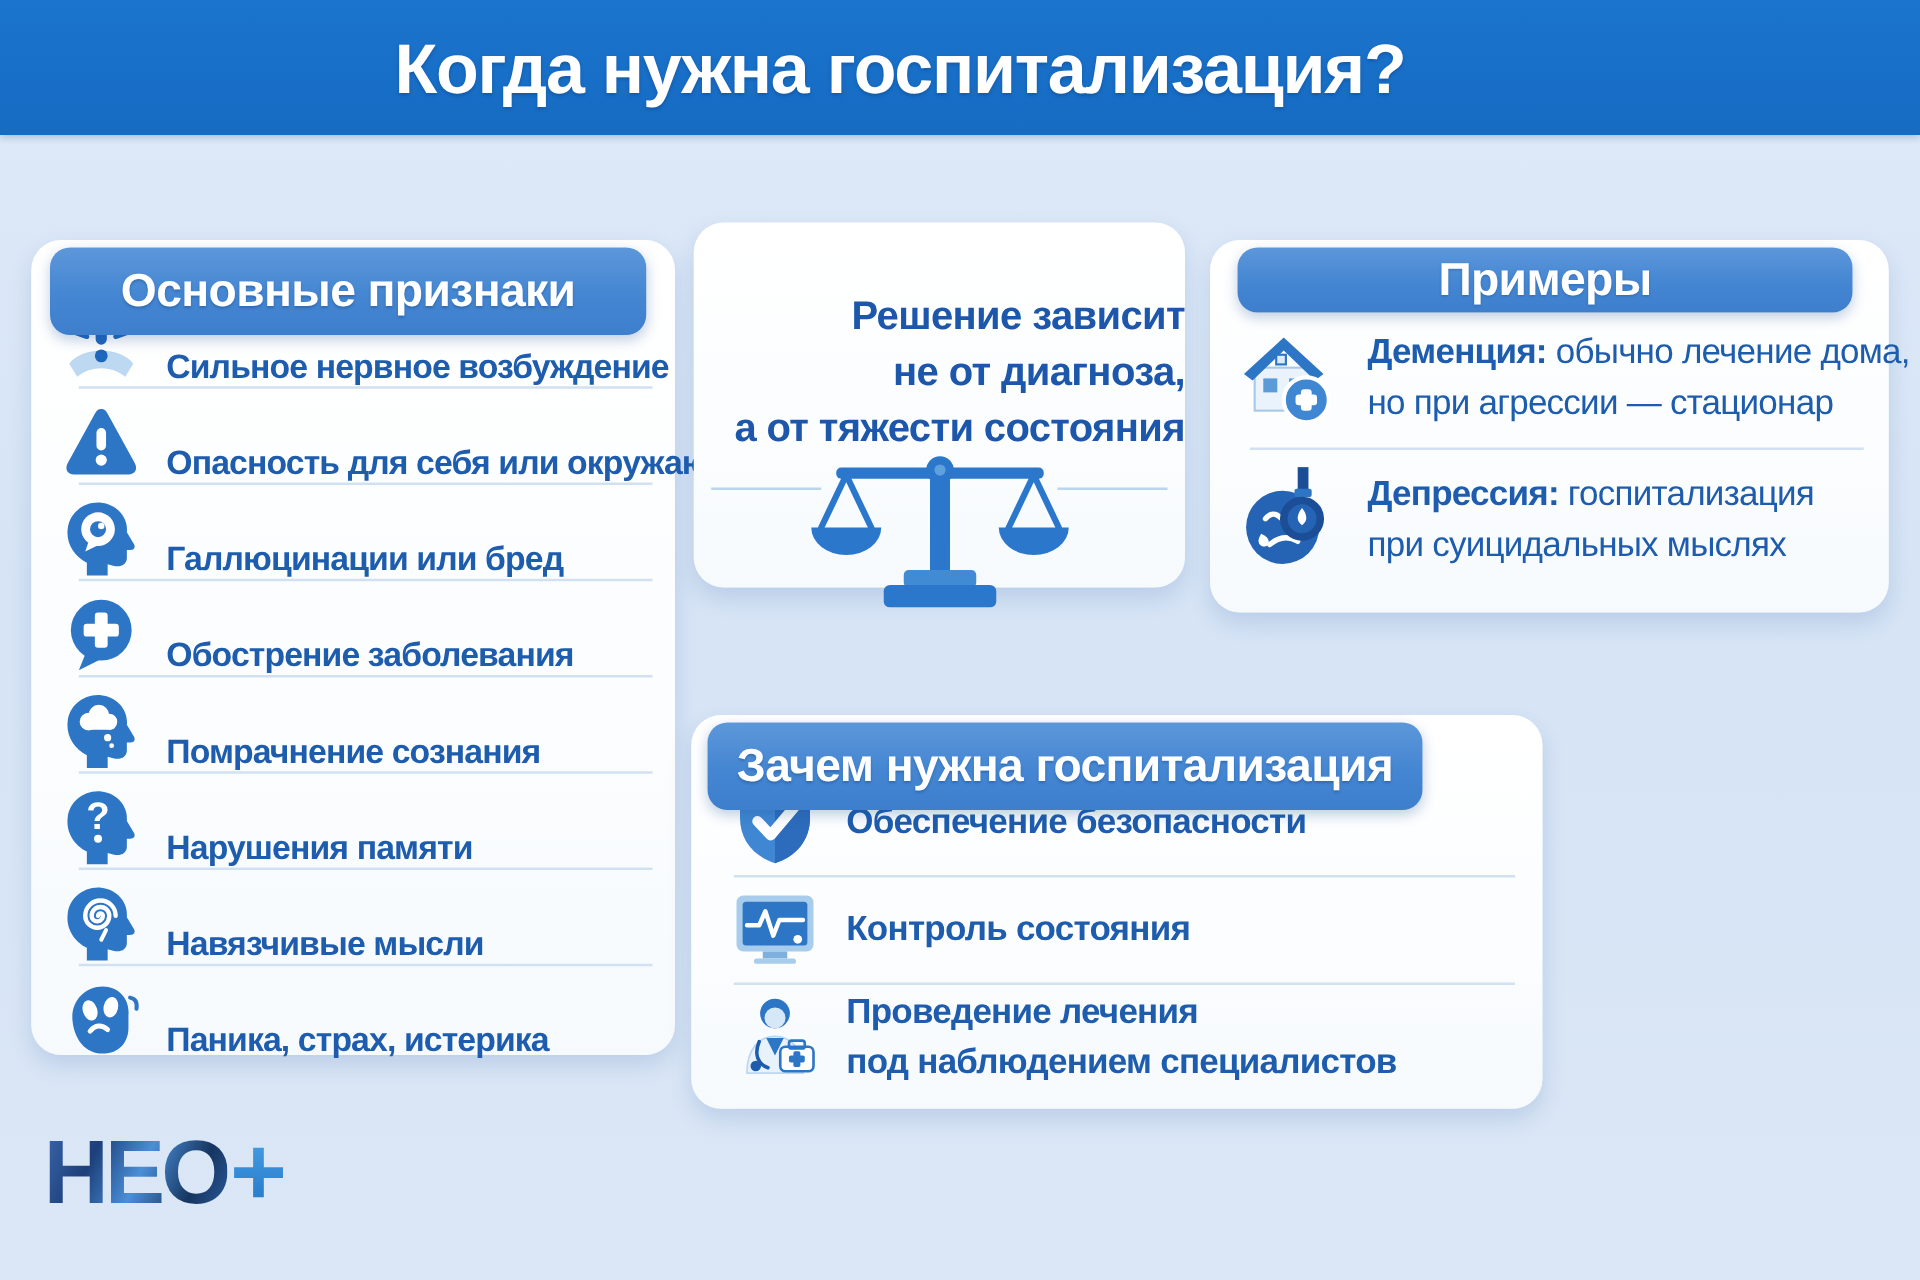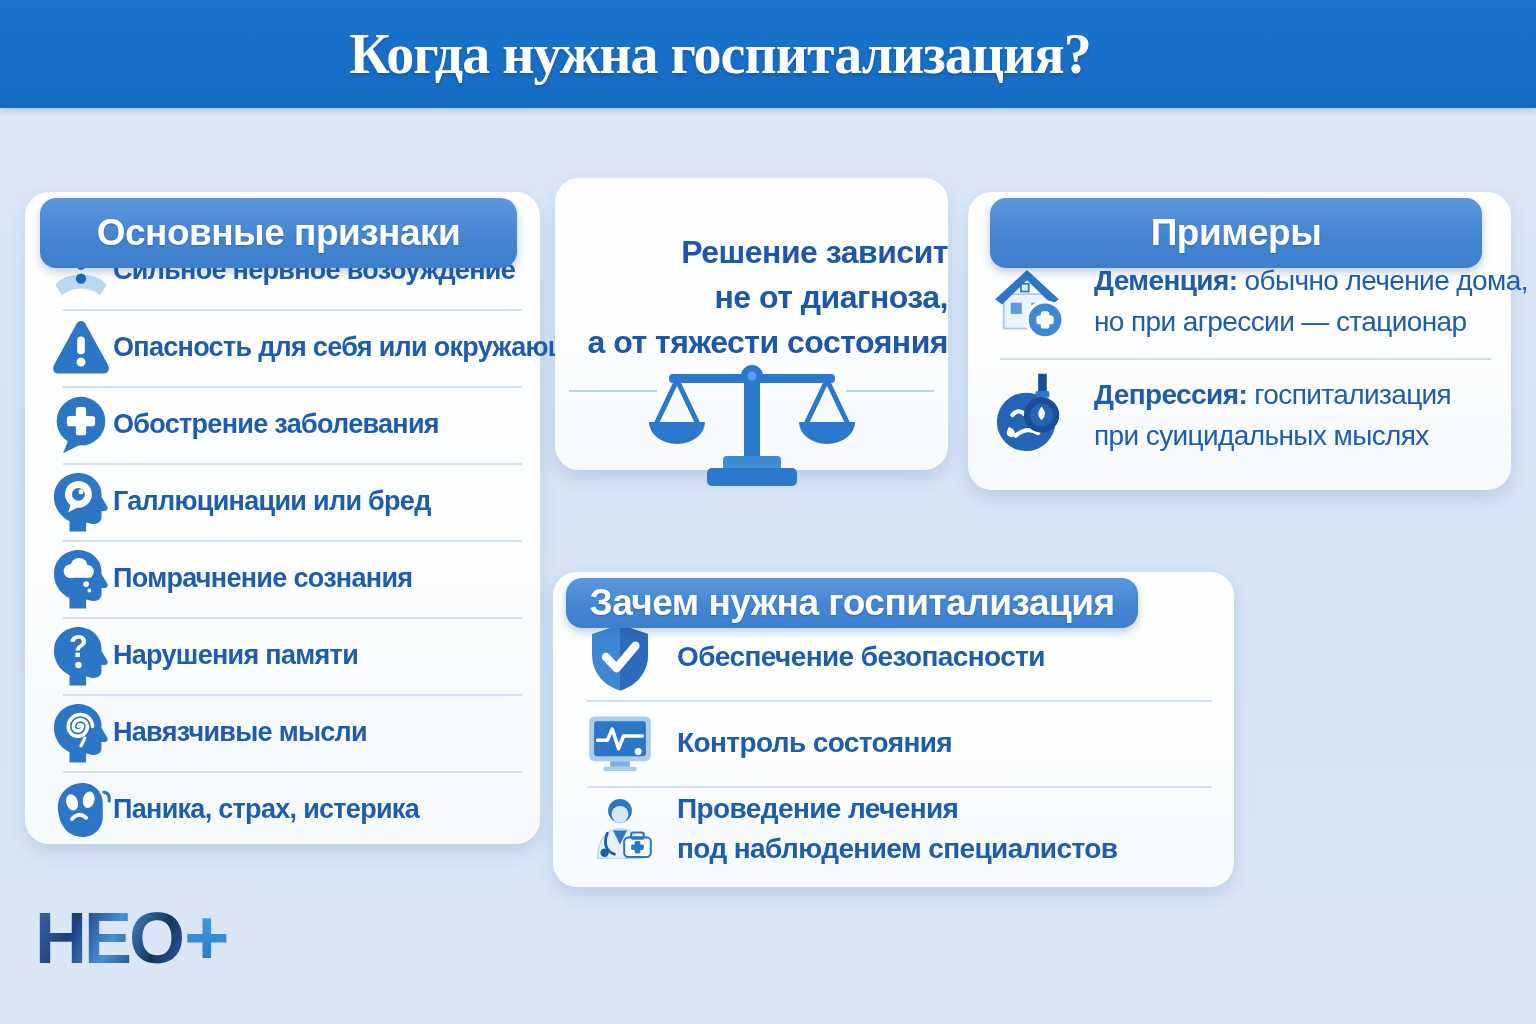--- a/index.html
+++ b/index.html
@@ -8,21 +8,20 @@
   .canvas {
     position:relative; width:1536px; height:1024px; overflow:hidden;
     background:linear-gradient(180deg,#dfeaf8 0%,#d6e4f5 45%,#d8e5f5 75%,#dbe7f6 100%);
   }
   
   .header {
     position:absolute; left:0; top:0; width:1536px; height:108px;
     background:linear-gradient(180deg,#1b74cd 0%,#166bc2 100%);
     display:flex; align-items:center; justify-content:center;
     box-shadow:0 2px 6px rgba(20,60,120,.25);
-    font-family:Liberation Serif, serif;
   }
   .header h1 {
     color:#ffffff; font-size:56px; font-weight:bold; letter-spacing:-1px;
     transform:translateX(-48px);
     text-shadow:0 2px 3px rgba(10,50,110,.35);
   }
   
   .card {
     position:absolute; background:linear-gradient(180deg,#ffffff 0%,#fbfdfe 60%,#f6fafd 100%);
     border-radius:24px; box-shadow:0 8px 18px rgba(40,90,160,.16);
@@ -31,21 +30,21 @@
     position:absolute; z-index:3;
     background:linear-gradient(180deg,#5d97da 0%,#4486d2 55%,#3d7fcc 100%);
     border-radius:16px; box-shadow:0 4px 10px rgba(30,80,150,.28);
     display:flex; align-items:center; justify-content:center;
     color:#ffffff; font-weight:bold; font-size:37px; letter-spacing:-0.5px;
     text-shadow:0 1px 2px rgba(10,50,110,.3);
     margin-top:48px;
   }
   
   .signs-card { left:25px; top:192px; width:515px; height:652px; padding:40px 14px 16px 24px; }
-  .sign-row { position:relative; height:77px; display:flex; align-items:center; gap:0; }
+  .sign-row { position:relative; height:77px; display:flex; align-items:flex-end; gap:20px; }
   .sign-row + .sign-row::before {
     content:""; position:absolute; left:14px; right:4px; top:0; height:2px; background:#d2e1f2;
   }
   .sign-icon { width:64px; height:64px; flex:0 0 64px; }
   .sign-label {
     color:#1e5cae; font-weight:bold; font-size:27px; letter-spacing:-0.7px; white-space:nowrap;
   }
   
   .decision-card { left:555px; top:178px; width:393px; height:292px; text-align:right; padding-top:52px; }
   .decision-line { color:#1c57ab; font-weight:bold; font-size:32px; line-height:45px; letter-spacing:-0.5px; }
@@ -111,37 +110,37 @@
       <svg class="sign-icon" viewBox="0 0 100 100">
         <path d="M50 8 C54 8 56 10 58 14 L92 76 C96 84 92 90 84 90 L16 90 C8 90 4 84 8 76 L42 14 C44 10 46 8 50 8 Z" fill="#2d75c5"></path>
         <rect x="44" y="32" width="12" height="28" rx="6" fill="#ffffff"></rect>
         <circle cx="50" cy="72" r="7" fill="#ffffff"></circle>
       </svg>
       <span class="sign-label">Опасность для себя или окружающих</span>
     </div>
 
     <div class="sign-row">
       <svg class="sign-icon" viewBox="0 0 100 100">
+        <path d="M32 96 V80 C16 72 6 56 8 38 C10 18 28 3 50 5 C70 7 84 24 82 42 L91 57 C93 61 91 64 86 64 L82 64 V74 C82 82 74 86 66 84 L58 82 V96 Z" fill="#2d75c5"></path>
+        <circle cx="46" cy="38" r="21" fill="#ffffff"></circle>
+        <path d="M34 54 L30 66 L46 58 Z" fill="#ffffff"></path>
+        <circle cx="46" cy="38" r="10" fill="#2d75c5"></circle>
+        <circle cx="50" cy="34" r="4" fill="#ffffff"></circle>
+      </svg>
+      <span class="sign-label">Галлюцинации или бред</span>
+    </div>
+
+    <div class="sign-row">
+      <svg class="sign-icon" viewBox="0 0 100 100">
         <circle cx="50" cy="44" r="38" fill="#2d75c5"></circle>
         <path d="M30 74 L22 94 L50 80 Z" fill="#2d75c5"></path>
         <rect x="42" y="22" width="16" height="44" rx="4" fill="#ffffff"></rect>
         <rect x="28" y="36" width="44" height="16" rx="4" fill="#ffffff"></rect>
       </svg>
       <span class="sign-label">Обострение заболевания</span>
-    </div>
-
-    <div class="sign-row">
-      <svg class="sign-icon" viewBox="0 0 100 100">
-        <path d="M32 96 V80 C16 72 6 56 8 38 C10 18 28 3 50 5 C70 7 84 24 82 42 L91 57 C93 61 91 64 86 64 L82 64 V74 C82 82 74 86 66 84 L58 82 V96 Z" fill="#2d75c5"></path>
-        <circle cx="46" cy="38" r="21" fill="#ffffff"></circle>
-        <path d="M34 54 L30 66 L46 58 Z" fill="#ffffff"></path>
-        <circle cx="46" cy="38" r="10" fill="#2d75c5"></circle>
-        <circle cx="50" cy="34" r="4" fill="#ffffff"></circle>
-      </svg>
-      <span class="sign-label">Галлюцинации или бред</span>
     </div>
 
     <div class="sign-row">
       <svg class="sign-icon" viewBox="0 0 100 100">
         <path d="M32 96 V80 C16 72 6 56 8 38 C10 18 28 3 50 5 C70 7 84 24 82 42 L91 57 C93 61 91 64 86 64 L82 64 V74 C82 82 74 86 66 84 L58 82 V96 Z" fill="#2d75c5"></path>
         <circle cx="34" cy="38" r="11" fill="#ffffff"></circle>
         <circle cx="47" cy="30" r="13" fill="#ffffff"></circle>
         <circle cx="60" cy="38" r="10" fill="#ffffff"></circle>
         <rect x="28" y="36" width="40" height="12" rx="6" fill="#ffffff"></rect>
         <circle cx="58" cy="58" r="4.5" fill="#ffffff"></circle>
@@ -194,21 +193,21 @@
       <circle cx="105" cy="18" r="4.5" fill="#5fa0de"></circle>
       <path d="M30 22 L10 64 M30 22 L50 64" stroke="#2b77cc" stroke-width="5" stroke-linecap="round"></path>
       <path d="M2 64 L58 64 A28 22 0 0 1 2 64 Z" fill="#2b77cc"></path>
       <path d="M180 22 L160 64 M180 22 L200 64" stroke="#2b77cc" stroke-width="5" stroke-linecap="round"></path>
       <path d="M152 64 L208 64 A28 22 0 0 1 152 64 Z" fill="#2b77cc"></path>
       <rect x="76" y="98" width="58" height="14" rx="4" fill="#418ad4"></rect>
       <rect x="60" y="110" width="90" height="18" rx="5" fill="#2b77cc"></rect>
     </svg>
   </div>
 
-  <div class="pill" style="left:990px; top:150px; width:492px; height:70px;">
+  <div class="pill" style="left:990px; top:150px; width:492px; height:52px;">
     <span>Примеры</span>
   </div>
   <div class="card examples-card">
 
     <div class="example-row">
       <svg class="example-icon" viewBox="0 0 100 100">
         <rect x="16" y="42" width="54" height="40" fill="#eaf3fb" stroke="#a9c9e8" stroke-width="2"></rect>
         <path d="M6 48 L43 14 L80 48 L72 54 L43 26 L14 54 Z" fill="#2d75c5"></path>
         <rect x="36" y="30" width="9" height="9" fill="#dcebf8" stroke="#2d75c5" stroke-width="2"></rect>
         <rect x="24" y="52" width="13" height="13" fill="#5a9bd8"></rect>
@@ -235,21 +234,21 @@
         <path d="M60 40 q-8 10 0 16 q8 -6 0 -16 Z" fill="#ffffff"></path>
       </svg>
       <div class="example-text">
         <div><b>Депрессия:</b><span> госпитализация</span></div>
         <div>при суицидальных мыслях</div>
       </div>
     </div>
 
   </div>
 
-  <div class="pill" style="left:566px; top:530px; width:572px; height:50px;">
+  <div class="pill" style="left:566px; top:530px; width:572px; height:70px;">
     <span>Зачем нужна госпитализация</span>
   </div>
   <div class="card purpose-card">
 
     <div class="purpose-row">
       <svg class="purpose-icon" viewBox="0 0 100 100">
         <path d="M50 4 L90 17 V46 C90 72 74 90 50 98 C26 90 10 72 10 46 V17 Z" fill="#3f87d2"></path>
         <path d="M50 4 L50 98 C74 90 90 72 90 46 V17 Z" fill="#2d6cbc"></path>
         <path d="M30 50 L45 66 L72 34" fill="none" stroke="#ffffff" stroke-width="12" stroke-linecap="round" stroke-linejoin="round"></path>
       </svg>

